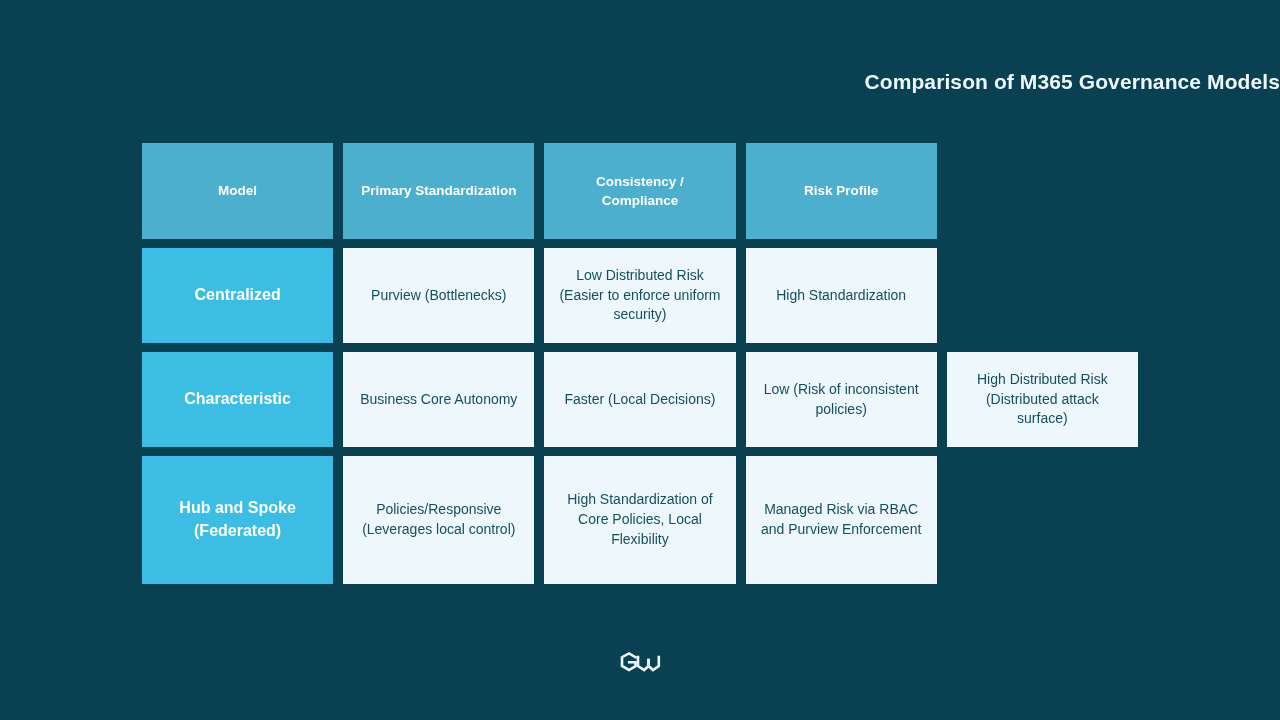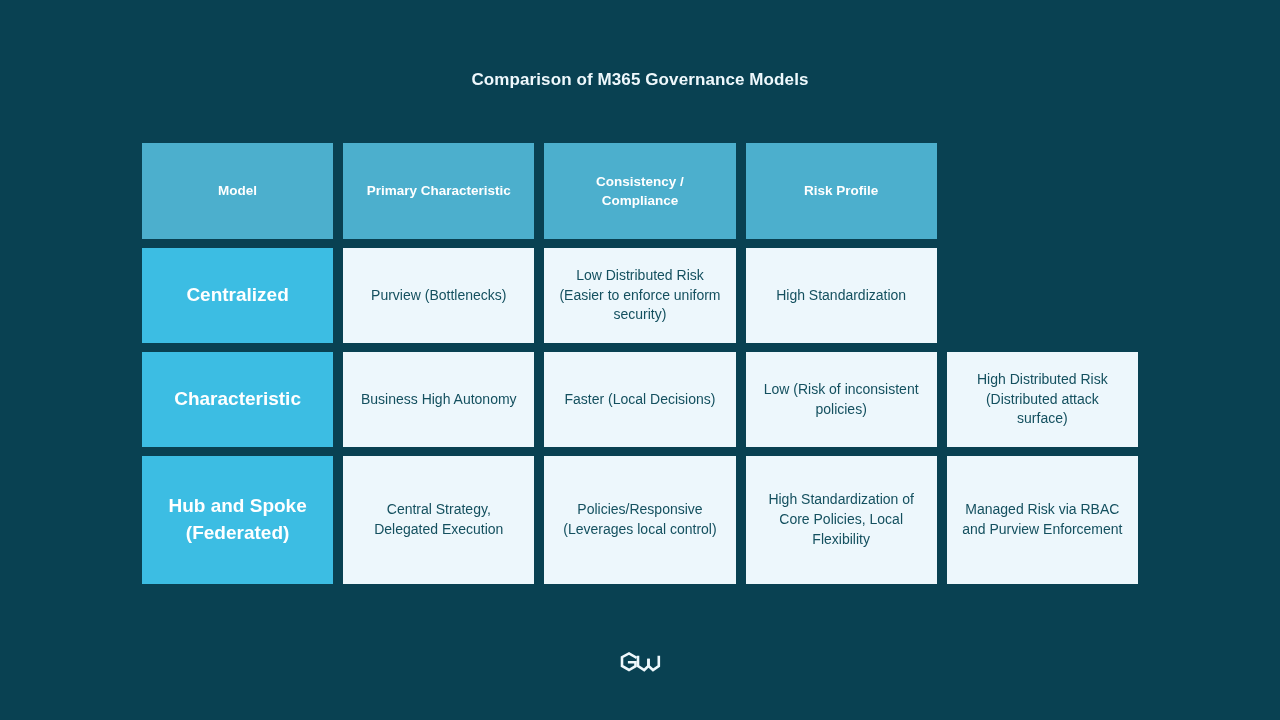--- a/index.html
+++ b/index.html
@@ -18,23 +18,23 @@
   .slide {
     position: absolute;
     inset: 0;
   }
 
   .slide-title {
     position: absolute;
     top: 70px;
     left: 0;
     width: 1280px;
-    text-align: center;
+    text-align: right;
     color: #eef8fc;
-    font-size: 17px;
+    font-size: 21px;
     font-weight: bold;
     letter-spacing: 0.1px;
   }
 
   .matrix {
     position: absolute;
     left: 142px;
     top: 143px;
     width: 1064px;
     display: flex;
@@ -69,21 +69,21 @@
   .body-row .cell {
     background: #edf7fc;
     color: #14505f;
     font-size: 14px;
     font-weight: normal;
   }
 
   .body-row .cell.model-cell {
     background: #3cbde3;
     color: #ffffff;
-    font-size: 19px;
+    font-size: 16px;
     font-weight: bold;
   }
 
   .row-1 .cell, .row-2 .cell { height: 95px; }
   .row-3 .cell { height: 128px; }
 
   .brand-logo {
     position: absolute;
     left: 50%;
     top: 651px;
@@ -96,43 +96,42 @@
 <body>
 
 <div class="slide">
 
   <div class="slide-title">Comparison of M365 Governance Models</div>
 
   <div class="matrix">
 
     <div class="matrix-row header-row">
       <div class="cell">Model</div>
-      <div class="cell">Primary Characteristic</div>
+      <div class="cell">Primary Standardization</div>
       <div class="cell">Consistency / Compliance</div>
       <div class="cell">Risk Profile</div>
     </div>
 
     <div class="matrix-row body-row row-1">
       <div class="cell model-cell">Centralized</div>
       <div class="cell">Purview (Bottlenecks)</div>
       <div class="cell">Low Distributed Risk (Easier to enforce uniform security)</div>
       <div class="cell">High Standardization</div>
     </div>
 
     <div class="matrix-row body-row row-2">
       <div class="cell model-cell">Characteristic</div>
-      <div class="cell">Business High Autonomy</div>
+      <div class="cell">Business Core Autonomy</div>
       <div class="cell">Faster (Local Decisions)</div>
       <div class="cell">Low (Risk of inconsistent policies)</div>
       <div class="cell">High Distributed Risk (Distributed attack surface)</div>
     </div>
 
     <div class="matrix-row body-row row-3">
       <div class="cell model-cell">Hub and Spoke (Federated)</div>
-      <div class="cell">Central Strategy, Delegated Execution</div>
       <div class="cell">Policies/Responsive (Leverages local control)</div>
       <div class="cell">High Standardization of Core Policies, Local Flexibility</div>
       <div class="cell">Managed Risk via RBAC and Purview Enforcement</div>
     </div>
 
   </div>
 
   <div class="brand-logo">
     <svg viewBox="0 0 46 34" width="46" height="34" aria-hidden="true">
       <path d="M18.5 6.2 L12.0 2.4 L5.0 6.2 L5.0 15.0 L12.0 19.0 L18.5 15.2 L18.5 11.2 L12.2 11.2" fill="none" stroke="#eef8fc" stroke-width="2.6" stroke-linecap="square" stroke-linejoin="miter"></path>

